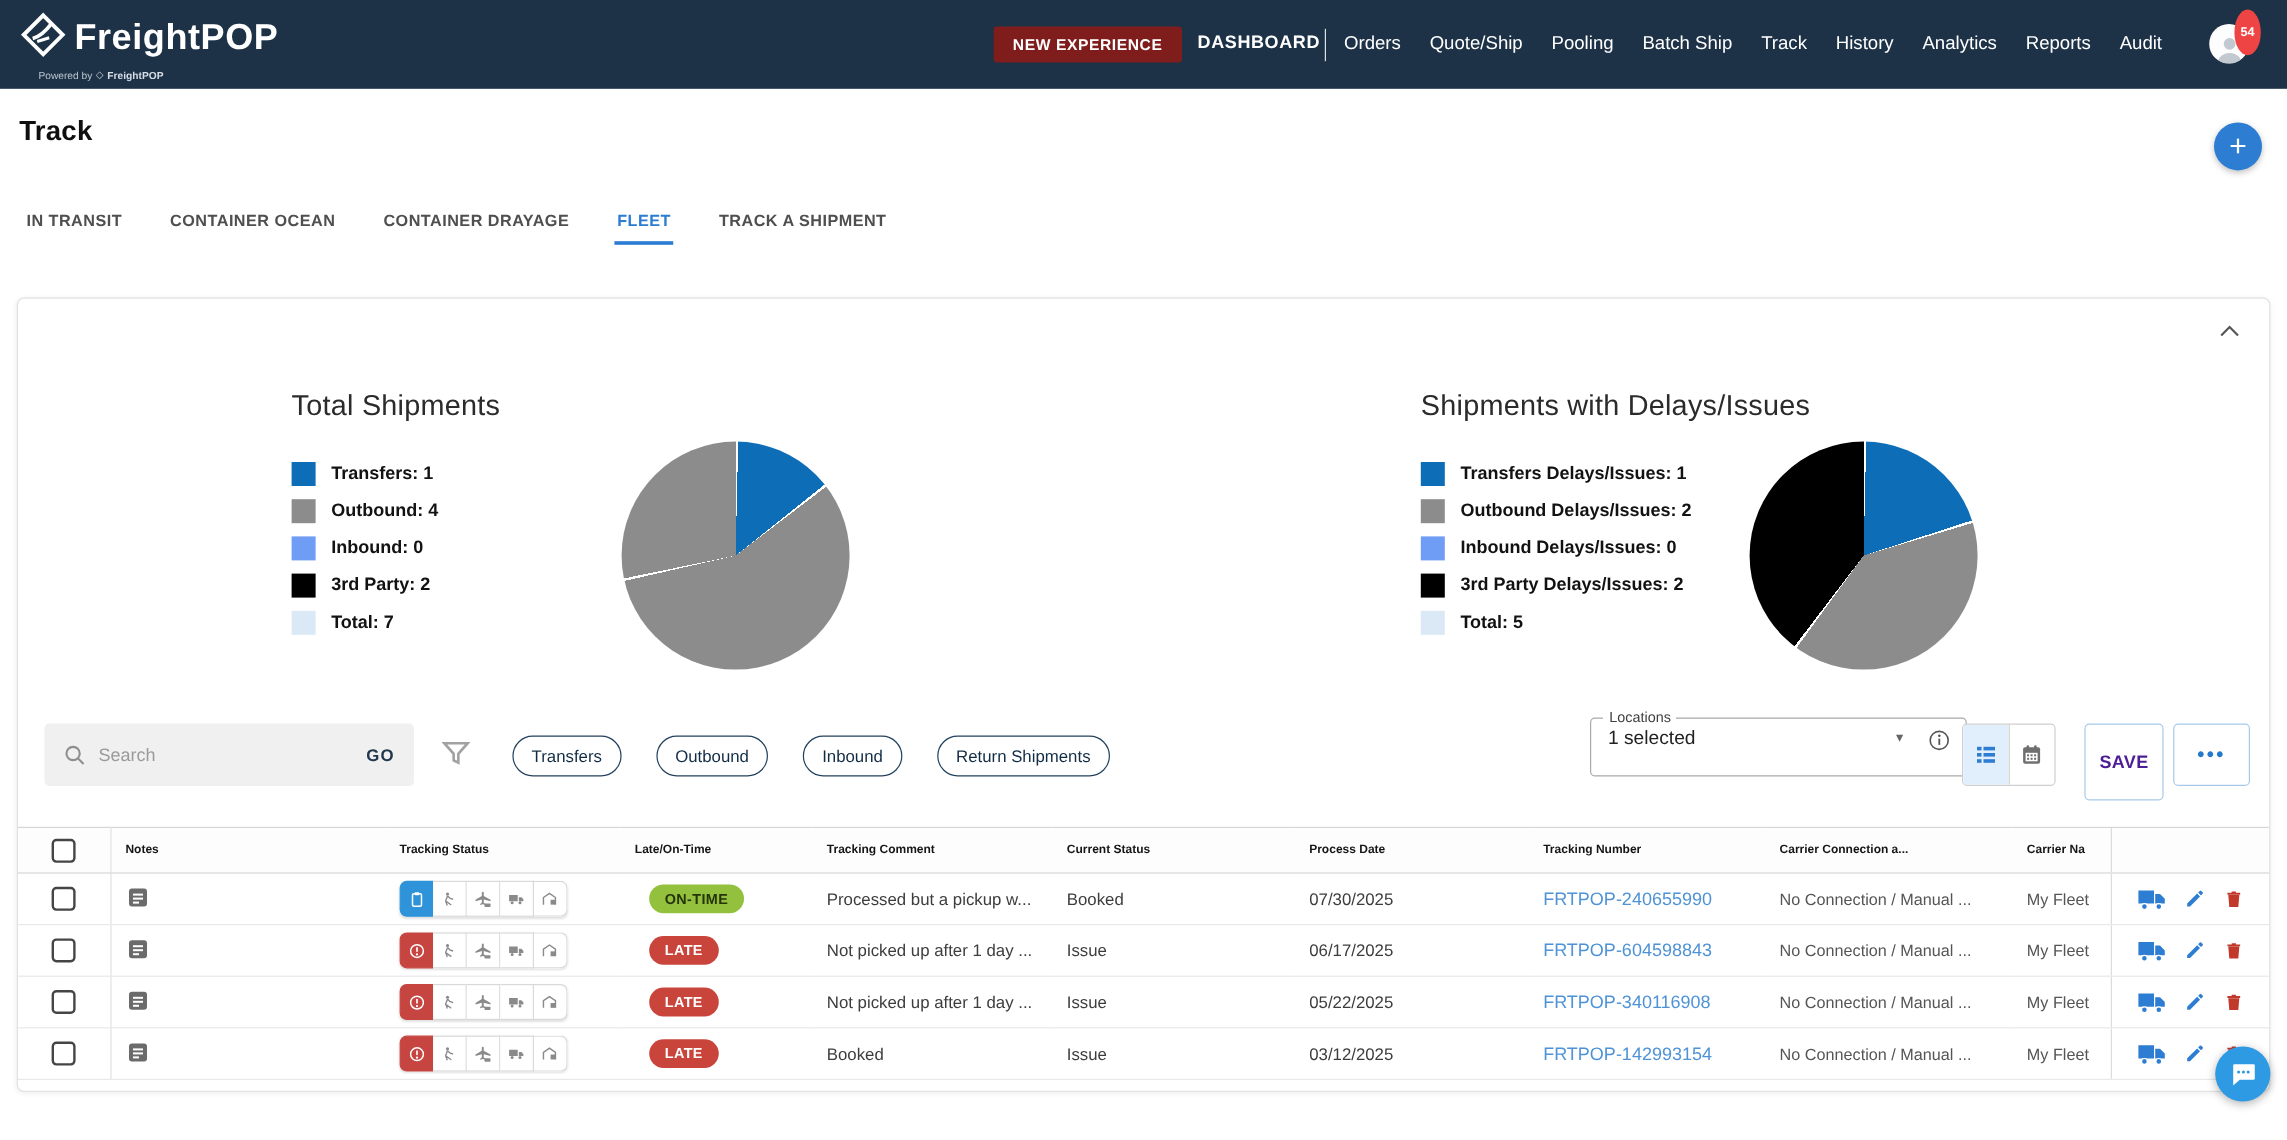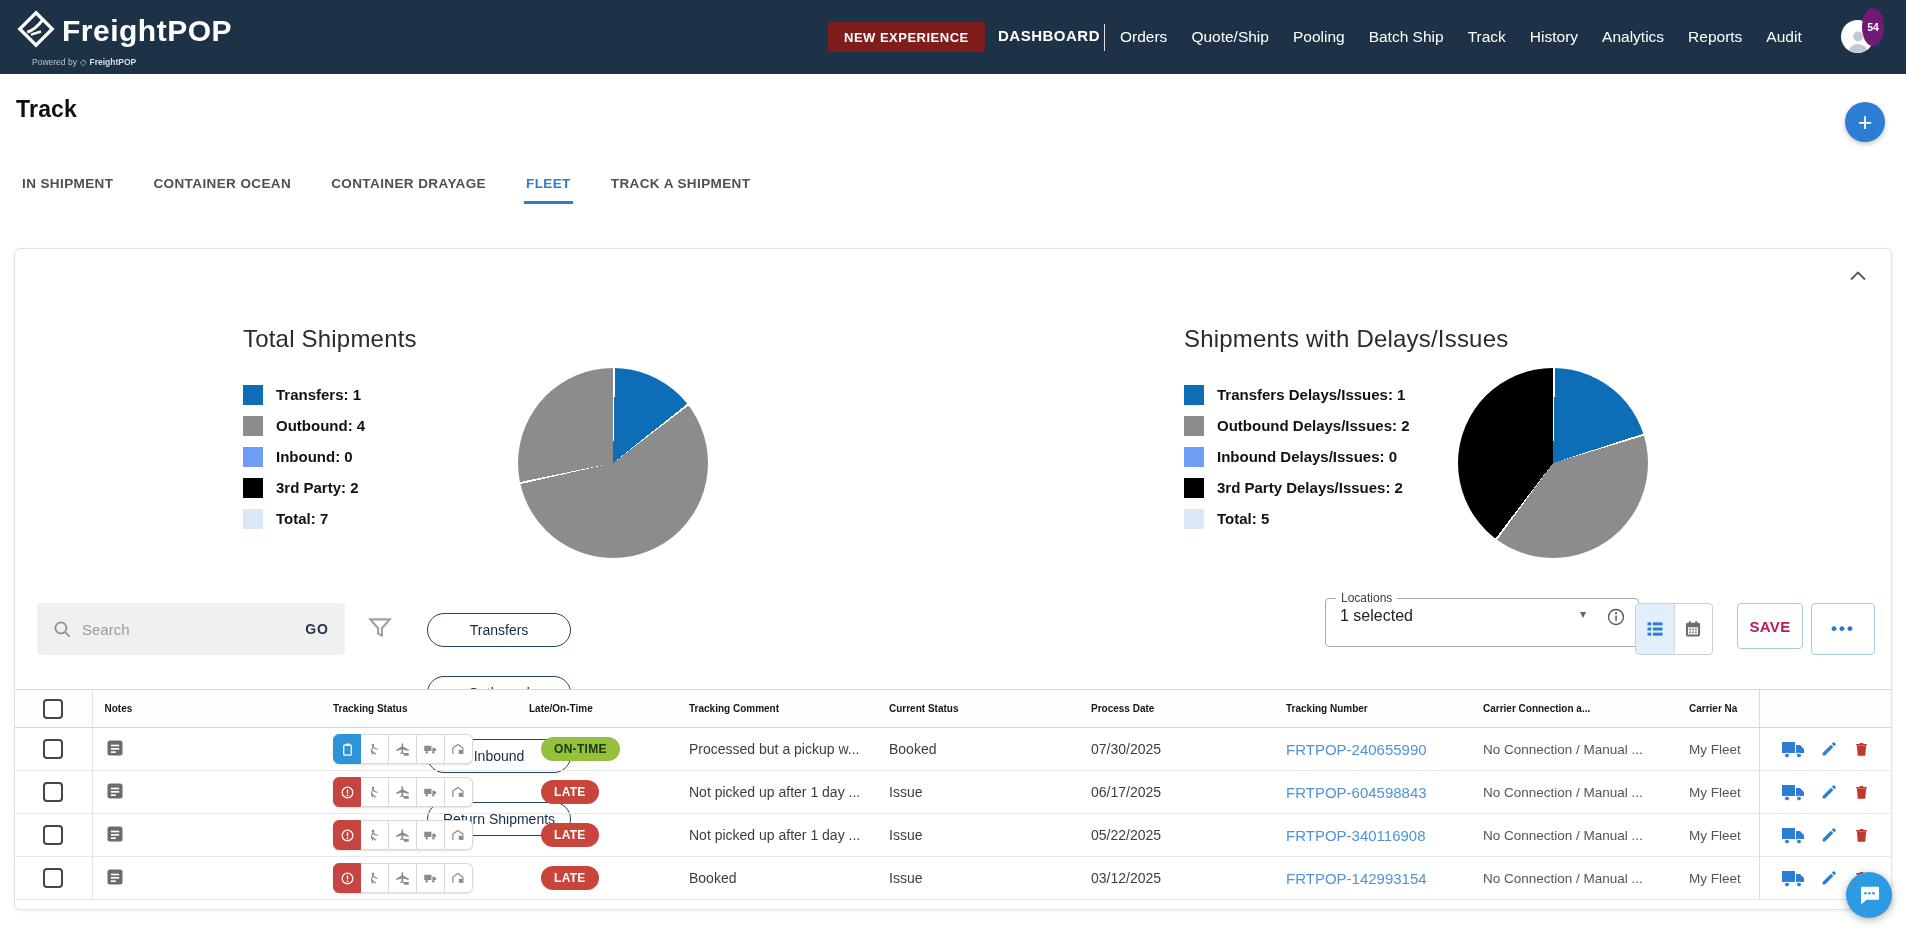--- a/index.html
+++ b/index.html
@@ -16,21 +16,21 @@
   .btn-newexp { position:absolute; left:828px; top:22px; height:30px; padding:0 16px; background:#7f1d1d;
                 border:none; border-radius:3px; color:#fff; font-size:13px; font-weight:bold; letter-spacing:.5px; cursor:pointer;
                 font-family:inherit; }
   .nav-dashboard { position:absolute; left:998px; top:27px; color:#fff; font-size:15px; font-weight:bold; letter-spacing:.5px; cursor:pointer; }
   .nav-divider { position:absolute; left:1104px; top:24px; width:1px; height:27px; background:rgba(255,255,255,.85); }
   .nav-items { position:absolute; left:1120px; top:0; height:74px; display:flex; align-items:center; gap:24px; }
   .nav-items span { color:#fff; font-size:15.5px; cursor:pointer; white-space:nowrap; }
   .avatar { position:absolute; left:1841px; top:20px; width:33px; height:33px; border-radius:50%; background:#fdfdfd;
             display:flex; align-items:flex-end; justify-content:center; overflow:hidden; cursor:pointer; }
   .avatar-badge { position:absolute; left:1862px; top:8px; min-width:22px; height:38px; border-radius:50%;
-                  background:#701a75; color:#fff; font-size:10.5px; font-weight:bold;
+                  background:#ef4444; color:#fff; font-size:10.5px; font-weight:bold;
                   display:flex; align-items:center; justify-content:center; }
 
   
   .page-title { position:absolute; left:16px; top:96px; font-size:23px; font-weight:bold; color:#0f0f0f; letter-spacing:.2px; }
   .fab-add { position:absolute; left:1845px; top:102px; width:40px; height:40px; border-radius:50%; background:#2d7ed3;
              color:#fff; font-size:25px; border:none; cursor:pointer; display:flex; align-items:center; justify-content:center;
              box-shadow:0 2px 5px rgba(0,0,0,.25); font-family:inherit; }
   .tabs { position:absolute; left:20px; top:176px; display:flex; gap:36px; }
   .tab { font-size:13.5px; font-weight:bold; letter-spacing:.4px; color:#4f4f4f; padding:0 2px 10px 2px; cursor:pointer; white-space:nowrap; }
   .tab.active { color:#2b7cd3; border-bottom:3px solid #2b7cd3; }
@@ -53,35 +53,35 @@
   .pie.left  { left:503px; }
   .pie.right { left:1443px; }
 
   
   .search-box { position:absolute; left:22px; top:354px; width:308px; height:52px; background:#f0f0f0;
                 border-radius:4px; display:flex; align-items:center; padding:0 16px; gap:10px; }
   .search-input { flex:1; background:transparent; border:none; outline:none; font-size:15px; color:#444; font-family:inherit; }
   .search-input::placeholder { color:#9b9b9b; }
   .go-btn { background:none; border:none; font-size:14px; font-weight:bold; color:#22364d; letter-spacing:1px; cursor:pointer; font-family:inherit; }
   .funnel-btn { position:absolute; left:352px; top:366px; background:none; border:none; cursor:pointer; }
-  .pills { position:absolute; left:412px; top:364px; display:flex; gap:29px;flex-direction:column; }
+  .pills { position:absolute; left:412px; top:364px; display:flex; gap:29px; }
   .pill { background:#fff; border:1.4px solid #22415e; border-radius:17px; padding:8px 15px; font-size:14px;
           color:#122c44; cursor:pointer; white-space:nowrap; font-family:inherit; }
   .locations { position:absolute; left:1310px; top:342px; width:314px; height:56px; border:1px solid #a9a9a9; border-radius:4px; }
   .locations legend { margin-left:10px; padding:0 5px; font-size:12px; color:#3f3f3f; }
   .locations-inner { display:flex; align-items:flex-start; padding:2px 12px 0 14px; gap:20px; }
   .locations-value { flex:1; font-size:16px; color:#222; }
   .caret { font-size:12px; color:#666; }
   .segmented { position:absolute; left:1620px; top:354px; width:78px; height:52px; border:1px solid #cfcfcf; border-radius:4px;
                display:flex; overflow:hidden; background:#fff; }
   .segment { flex:1; display:flex; align-items:center; justify-content:center; cursor:pointer; }
   .segment.selected { background:#e1eefb; }
   .segment + .segment { border-left:1px solid #d8d8d8; }
-  .btn-save { position:absolute; left:1722px; top:354px; width:66px; height:46px; background:#fff; border:1.5px solid #a7c9e9;
-              border-radius:4px; color:#be185d; font-size:15px; font-weight:bold; letter-spacing:.3px; cursor:pointer; font-family:inherit; }
+  .btn-save { position:absolute; left:1722px; top:354px; width:66px; height:64px; background:#fff; border:1.5px solid #a7c9e9;
+              border-radius:4px; color:#4c1d95; font-size:15px; font-weight:bold; letter-spacing:.3px; cursor:pointer; font-family:inherit; }
   .btn-more { position:absolute; left:1796px; top:354px; width:64px; height:52px; background:#fff; border:1.5px solid #a7c9e9;
               border-radius:4px; color:#2479cc; font-size:17px; font-weight:bold; letter-spacing:2px; cursor:pointer; font-family:inherit; }
 
   
   table { position:absolute; left:0; top:440px; width:1876px; border-collapse:collapse; table-layout:fixed; }
   thead th { height:38px; font-size:10px; font-weight:bold; color:#161616; text-align:left; padding:0 12px;
              border-top:1px solid #d6d6d6; border-bottom:1px solid #d6d6d6; background:#fdfdfe;
              overflow:hidden; white-space:nowrap; }
   tbody td { height:43px; border-bottom:1px solid #e8e8e8; padding:0 12px; font-size:14px; color:#3d3d3d;
              overflow:hidden; white-space:nowrap; }
@@ -157,21 +157,21 @@
         <path d="M3.5 22a8.5 7.5 0 0 1 17 0z" fill="#c3c9d1"></path>
       </svg>
     </div>
     <div class="avatar-badge">54</div>
   </header>
 
   <h1 class="page-title">Track</h1>
   <button class="fab-add">+</button>
 
   <nav class="tabs">
-    <span class="tab">IN SHIPMENT</span>
+    <span class="tab">IN TRANSIT</span>
     <span class="tab">CONTAINER OCEAN</span>
     <span class="tab">CONTAINER DRAYAGE</span>
     <span class="tab active">FLEET</span>
     <span class="tab">TRACK A SHIPMENT</span>
   </nav>
 
   <section class="card">
 
     <button class="collapse-btn">
       <svg width="16" height="10" viewBox="0 0 16 10">

